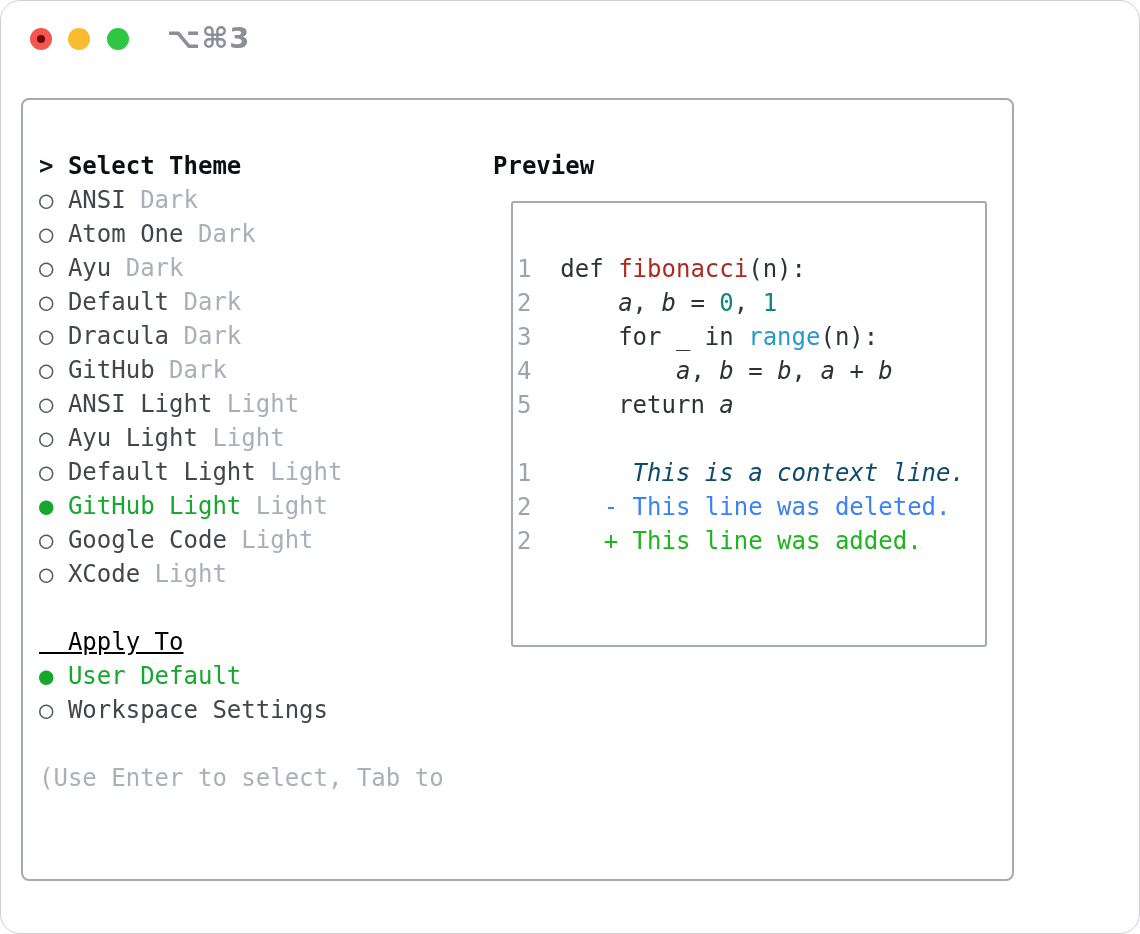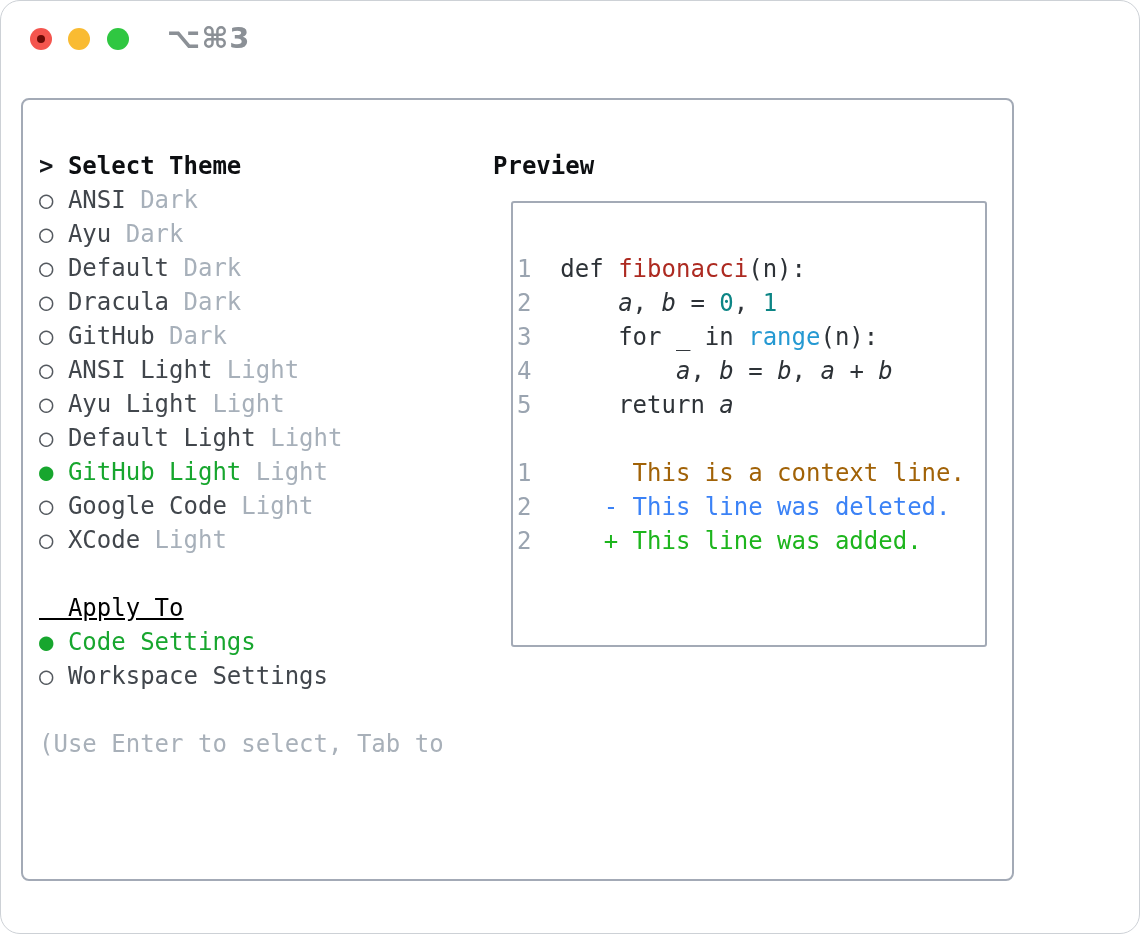--- a/index.html
+++ b/index.html
@@ -71,21 +71,21 @@
     box-sizing: border-box; background: #ffffff;
     overflow: hidden;
   }
   .code-area { position: absolute; left: 4px; top: 49px; }
   .ln  { color: #9aa4b0; }
   .p   { color: #2d3237; }
   .v   { color: #2d3237; font-style: italic; }
   .fn  { color: #ad2a21; }
   .num { color: #0c8585; }
   .bi  { color: #2599d2; }
-  .ctx { color: #a16207; }
+  .ctx { color: #0c4a6e; font-style: italic; }
   .del { color: #3b82f6; }
   .add { color: #1db51d; }
 </style>
 </head>
 <body>
 
 <div class="window">
 
   <div class="titlebar">
     <span class="light red">
@@ -93,33 +93,34 @@
     </span>
     <span class="light yellow"></span>
     <span class="light green"></span>
     <span class="win-title">⌥⌘3</span>
   </div>
 
   <div class="main-box">
     <div class="left-panel" id="left-panel">
         <div class="row hdr"><span class="mk">&gt; </span><span>Select Theme</span></div>
         <div class="row"><span class="mk">○ </span><span class="nm">ANSI</span><span class="tg"> Dark</span></div>
+        <div class="row"><span class="mk">○ </span><span class="nm">Atom One</span><span class="tg"> Dark</span></div>
         <div class="row"><span class="mk">○ </span><span class="nm">Ayu</span><span class="tg"> Dark</span></div>
         <div class="row"><span class="mk">○ </span><span class="nm">Default</span><span class="tg"> Dark</span></div>
         <div class="row"><span class="mk">○ </span><span class="nm">Dracula</span><span class="tg"> Dark</span></div>
         <div class="row"><span class="mk">○ </span><span class="nm">GitHub</span><span class="tg"> Dark</span></div>
         <div class="row"><span class="mk">○ </span><span class="nm">ANSI Light</span><span class="tg"> Light</span></div>
         <div class="row"><span class="mk">○ </span><span class="nm">Ayu Light</span><span class="tg"> Light</span></div>
         <div class="row"><span class="mk">○ </span><span class="nm">Default Light</span><span class="tg"> Light</span></div>
         <div class="row sel"><span class="mk">● </span><span class="nm">GitHub Light</span><span class="tg"> Light</span></div>
         <div class="row"><span class="mk">○ </span><span class="nm">Google Code</span><span class="tg"> Light</span></div>
         <div class="row"><span class="mk">○ </span><span class="nm">XCode</span><span class="tg"> Light</span></div>
         <div class="row"></div>
         <div class="row apply-hdr"><span>  Apply To</span></div>
-        <div class="row sel"><span class="mk">● </span><span class="nm">Code Settings</span></div>
+        <div class="row sel"><span class="mk">● </span><span class="nm">User Default</span></div>
         <div class="row"><span class="mk">○ </span><span class="nm">Workspace Settings</span></div>
         <div class="row"></div>
         <div class="row help"><span>(Use Enter to select, Tab to</span></div>
       </div>
 
     <div class="preview-header">Preview</div>
 
     <div class="preview-box">
       <div class="code-area" id="code-area">
           <div class="row"><span class="ln">1  </span><span class="p">def </span><span class="fn">fibonacci</span><span class="p">(n):</span></div>

